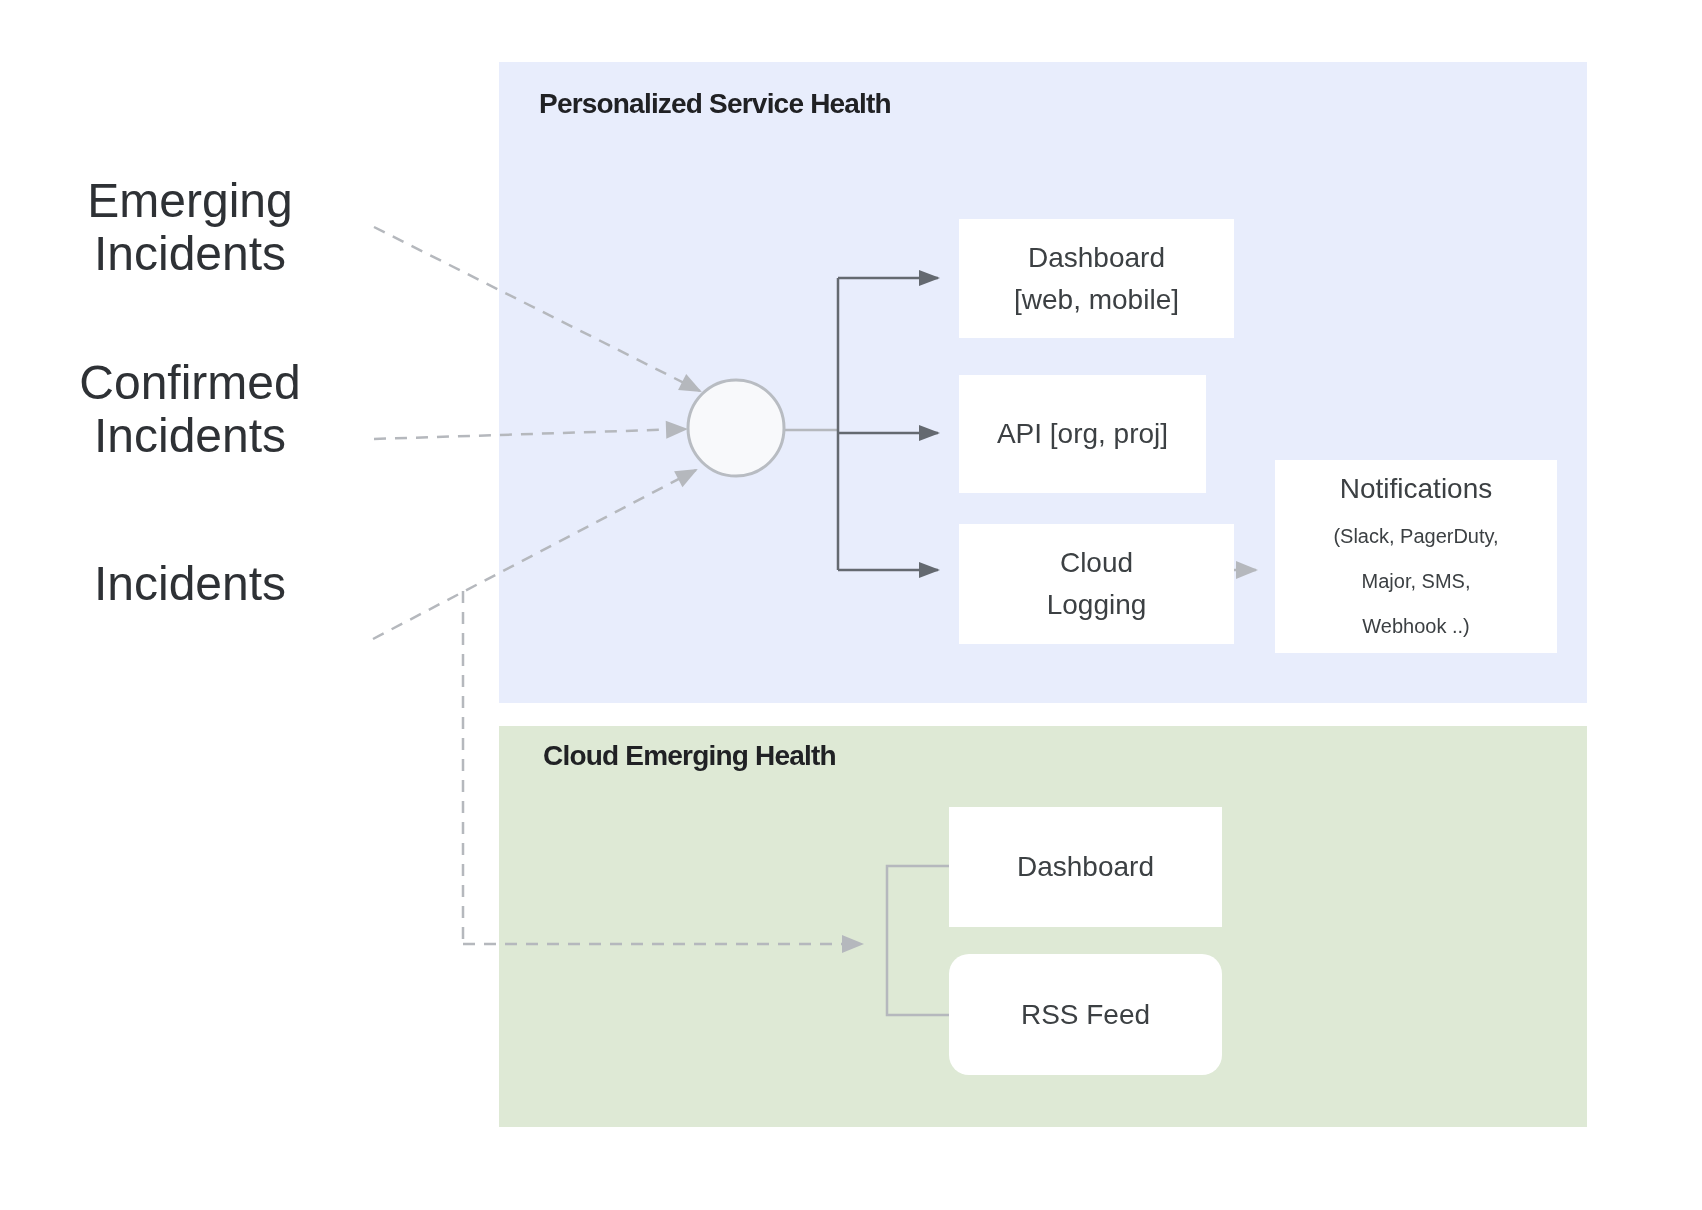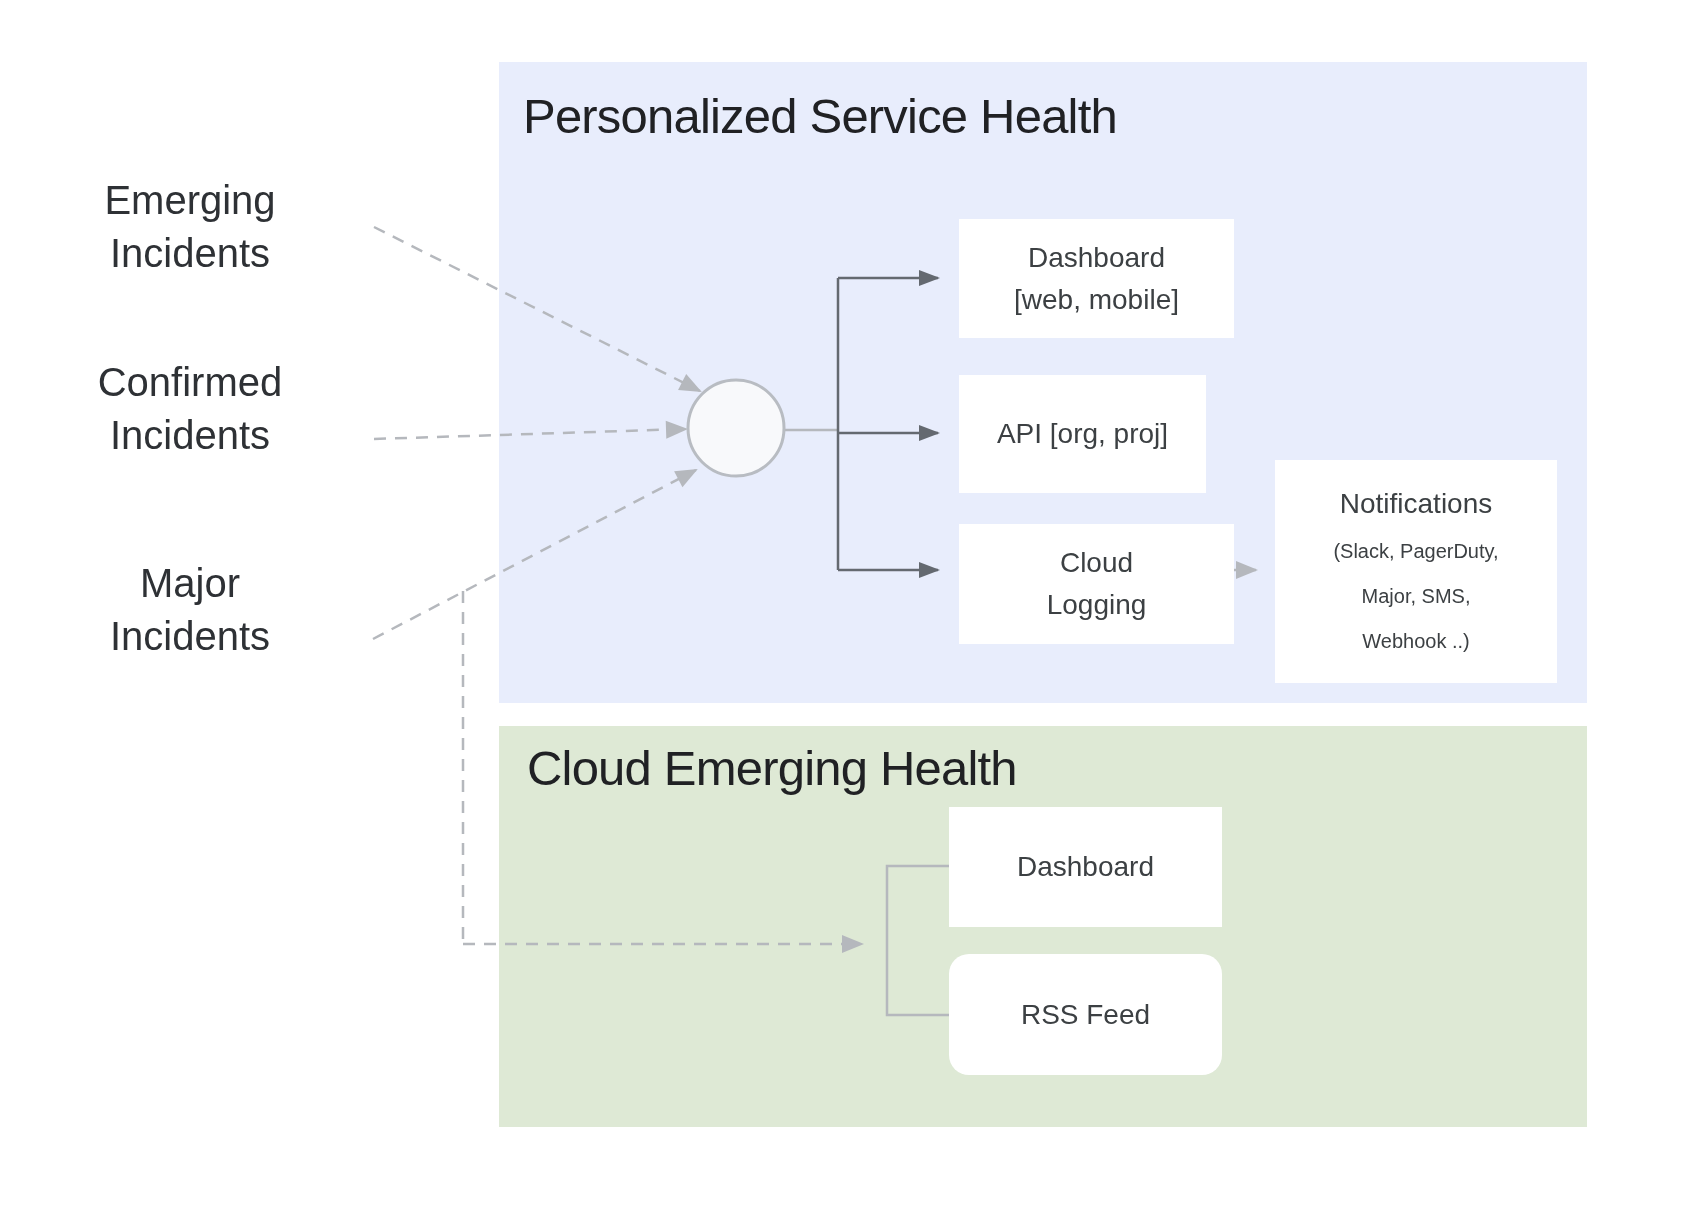--- a/index.html
+++ b/index.html
@@ -16,41 +16,41 @@
   }
   html,body{margin:0;padding:0;background:#ffffff;}
   #canvas{
     position:relative;width:1702px;height:1210px;background:#ffffff;overflow:hidden;
     font-family:"Liberation Sans", sans-serif;
   }
   .panel{position:absolute;}
   .panel-blue{left:499px;top:62px;width:1088px;height:641px;background:var(--panel-blue);}
   .panel-green{left:499px;top:726px;width:1088px;height:401px;background:var(--panel-green);}
   .section-title{
-    position:absolute;font-size:49px;font-weight:400;color:var(--title-text);
-    letter-spacing:-0.8px;white-space:nowrap;
+    position:absolute;font-size:28px;font-weight:700;color:var(--title-text);
+    letter-spacing:-0.8px;white-space:nowrap;margin-left:16px;
   }
   .title-personalized{left:523px;top:88px;}
   .title-cloud{left:527px;top:740px;}
   .src-label{
     position:absolute;left:20px;width:340px;text-align:center;
-    font-size:40px;line-height:53px;color:var(--label-text);
+    font-size:48px;line-height:53px;color:var(--label-text);
   }
   .src-emerging{top:174px;}
   .src-confirmed{top:356px;}
   .src-major{top:557px;}
   .node-box{
     position:absolute;background:var(--box-white);
     display:flex;flex-direction:column;align-items:center;justify-content:center;
     text-align:center;color:var(--box-text);font-size:28px;line-height:42px;
   }
   .box-dashboard{left:959px;top:219px;width:275px;height:119px;}
   .box-api{left:959px;top:375px;width:247px;height:118px;}
   .box-cloudlogging{left:959px;top:512px;width:275px;height:120px;margin-top:12px;}
-  .box-notifications{left:1275px;top:460px;width:282px;height:223px;}
+  .box-notifications{left:1275px;top:460px;width:282px;height:193px;}
   .box-g-dashboard{left:949px;top:807px;width:273px;height:120px;}
   .box-g-rss{left:949px;top:954px;width:273px;height:121px;border-radius:20px;}
   .notif-title{font-size:28px;line-height:42px;color:var(--box-text);}
   .notif-line{font-size:20px;line-height:37px;color:var(--box-text);margin-top:8px;}
   svg.overlay{position:absolute;left:0;top:0;width:1702px;height:1210px;pointer-events:none;}
 </style>
 </head>
 <body>
 
 <div id="canvas">
@@ -94,21 +94,20 @@
 
   <div class="src-label src-emerging">
     <div>Emerging</div>
     <div>Incidents</div>
   </div>
   <div class="src-label src-confirmed">
     <div>Confirmed</div>
     <div>Incidents</div>
   </div>
   <div class="src-label src-major">
-    <div>Major</div>
     <div>Incidents</div>
   </div>
 
   <div class="section-title title-personalized">Personalized Service Health</div>
   <div class="section-title title-cloud">Cloud Emerging Health</div>
 
   <div class="node-box box-dashboard">
     <div>Dashboard</div>
     <div>[web, mobile]</div>
   </div>

